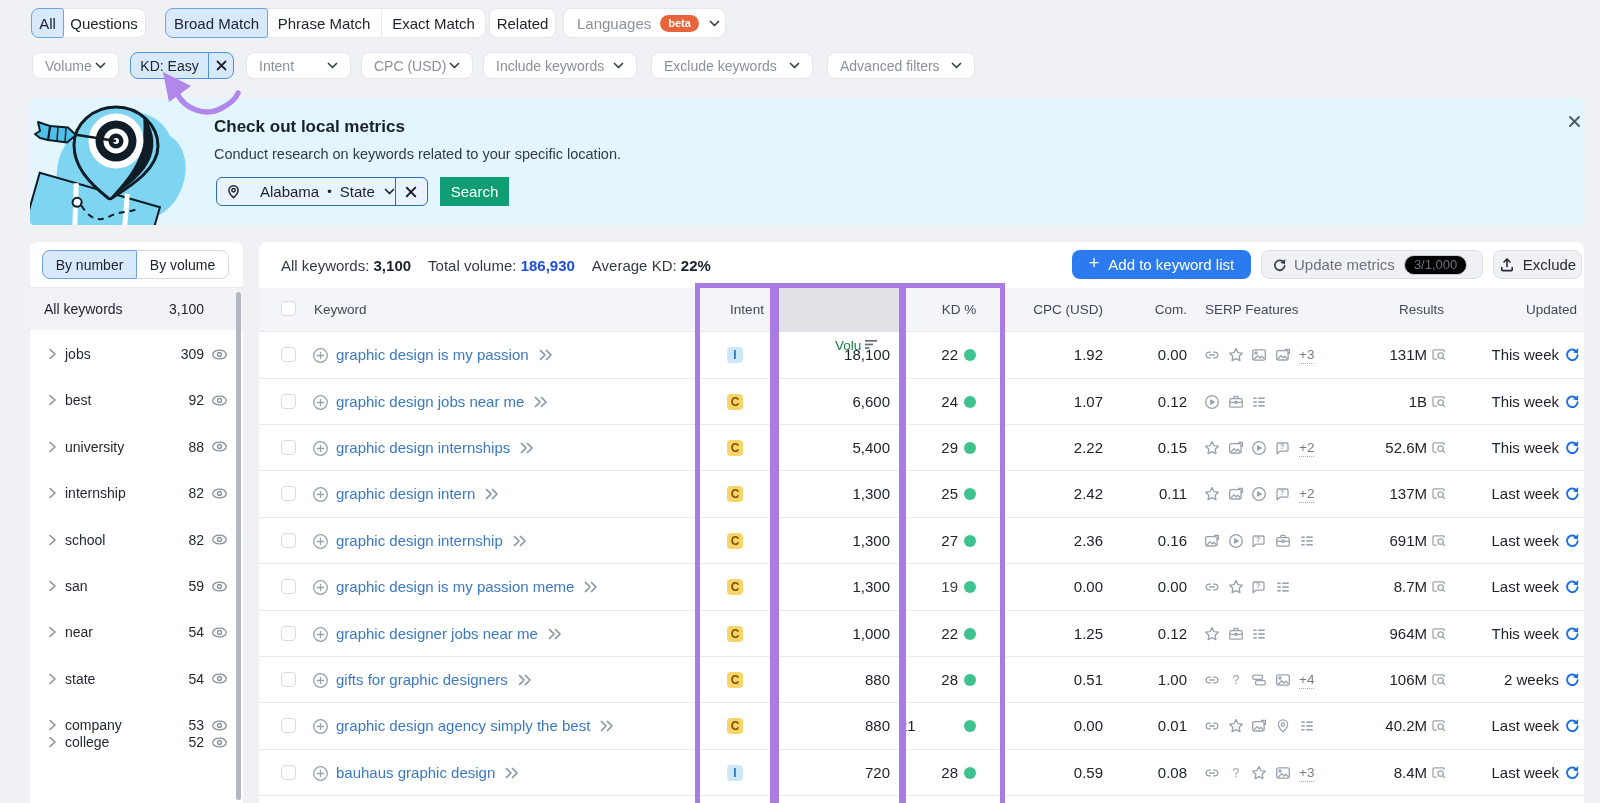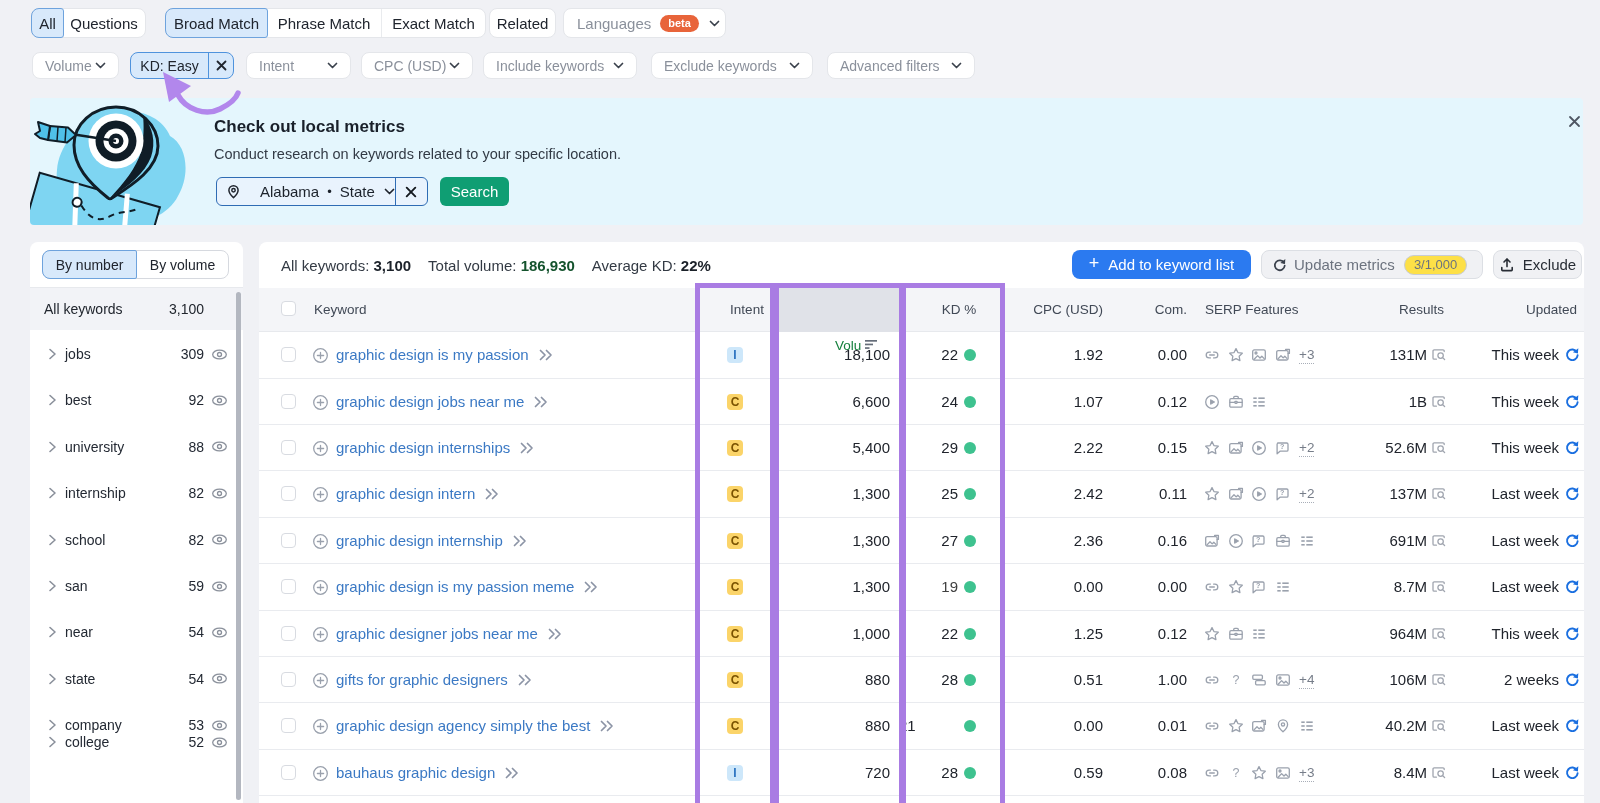--- a/index.html
+++ b/index.html
@@ -121,21 +121,21 @@
         </svg>
       </span>
       <span style="flex:1;"></span>
       <span style="align-self:stretch; width:1px; background:#2F6CB4;"></span>
       <span style="width:32px; display:flex; align-items:center; justify-content:center;">
         <svg width="12" height="12" viewBox="0 0 12 12" style="">
           <path d="M1.7 1.7 L10.3 10.3 M10.3 1.7 L1.7 10.3" stroke="#15191F" stroke-width="1.9" stroke-linecap="round"></path>
         </svg>
       </span>
     </div>
-<div class="abs flex" style="left:410px; top:79px; width:69px; height:29px; background:#0F9E73; border-radius:6px; justify-content:center; color:#fff; font-size:15px;">Search</div>
+<div class="abs flex" style="left:410px; top:79px; width:69px; height:29px; background:#0F9E73; border-radius:0; justify-content:center; color:#fff; font-size:15px;">Search</div>
 <div class="abs" style="right:2px; top:16px;"><svg width="13" height="13" viewBox="0 0 13 13" style="">
         <path d="M2 2 L11 11 M11 2 L2 11" stroke="#4E5663" stroke-width="1.8" stroke-linecap="round"></path>
       </svg></div>
 </div>
 <div class="abs" style="left:30px; top:242px; width:213px; height:561px; background:#fff; border-radius:8px 8px 0 0;">
 <div class="abs flex" style="left:12px; top:8px; width:187px; height:29px; border:1px solid #D6D9DF; border-radius:8px; background:#fff;">
       <div class="flex" style="width:95px; height:29px; margin:-1px 0 -1px -1px; background:#D8E9FB; border:1px solid #6EA3DD; border-radius:8px 2px 2px 8px; justify-content:center; font-size:14px; color:#20252E;">By number</div>
       <div class="flex" style="flex:1; justify-content:center; font-size:14px; color:#20252E;">By volume</div>
     </div>
 <div class="abs" style="left:0; top:45px; width:213px; height:1px; background:#E7E9ED;"></div>
@@ -294,35 +294,35 @@
       </span>
     </div>
 <div class="abs" style="left:206px; top:50px; width:5px; height:508px; background:#B3B7C0; border-radius:3px;"></div>
 </div>
 <div class="abs" style="left:259px; top:242px; width:1325px; height:561px; background:#fff; border-radius:8px 8px 0 0;">
 <div class="abs flex" style="left:22px; top:0; height:46px; font-size:15px; color:#333A44;">
       <span>All keywords:&nbsp;</span>
       <b style="color:#1B2129">3,100</b>
       <span style="width:17px;"></span>
       <span>Total volume:&nbsp;</span>
-      <b style="color:#14532d">186,930</b>
+      <b style="color:#1d4ed8">186,930</b>
       <span style="width:17px;"></span>
       <span>Average KD:&nbsp;</span>
       <b style="color:#1B2129">22%</b>
     </div>
 <div class="abs flex" style="left:813px; top:8px; width:179px; height:29px; background:#2B7AF0; border-radius:8px; justify-content:center; color:#fff; font-size:15px;"><span style="font-size:18px; font-weight:300; margin-right:9px; margin-top:-2px;">+</span>Add to keyword list</div>
 <div class="abs flex" style="left:1002px; top:8px; width:222px; height:29px; background:#F0F1F4; border:1px solid #DCDFE4; border-radius:8px; padding:0 10px;">
       <svg width="14" height="14" viewBox="0 0 14 14" style="">
         <g transform="scale(0.9333333333333333)">
           <path d="M12.9 5.1 A5.3 5.3 0 1 0 13.6 8.3" fill="none" stroke="#3A414C" stroke-width="1.9" stroke-linecap="round"></path>
           <path d="M14.3 1.2 L13.9 6.4 L8.9 5.3 Z" fill="#3A414C" stroke="none"></path>
         </g>
       </svg>
       <span style="margin-left:8px; font-size:15px; color:#6C737F;">Update metrics</span>
-      <span class="num" style="margin-left:9px; background:#fde047; border:1px solid #C8CCD3; border-radius:11px; font-size:13px; color:#6C737F; padding:1px 9px 2px;">3/1,000</span>
+      <span class="num" style="margin-left:9px; background:#000000; border:1px solid #C8CCD3; border-radius:11px; font-size:13px; color:#6C737F; padding:1px 9px 2px;">3/1,000</span>
     </div>
 <div class="abs flex" style="left:1234px; top:8px; width:89px; height:29px; background:#F0F1F4; border:1px solid #DCDFE4; border-radius:8px; justify-content:center;">
       <svg width="16" height="16" viewBox="0 0 16 16" style="">
         <path d="M8 2.2 V9.6" fill="none" stroke="#272C34" stroke-width="1.6" stroke-linecap="round"></path>
         <path d="M5 5 L8 2 L11 5" fill="none" stroke="#272C34" stroke-width="1.6" stroke-linecap="round" stroke-linejoin="round"></path>
         <path d="M2.8 10.6 v2.2 a0.8 0.8 0 0 0 0.8 0.8 h8.8 a0.8 0.8 0 0 0 0.8-0.8 v-2.2" fill="none" stroke="#272C34" stroke-width="1.6" stroke-linecap="round"></path>
       </svg>
       <span style="margin-left:8px; font-size:15px; color:#272C34;">Exclude</span>
     </div>
 <div class="abs" style="left:0; top:46px; width:1325px; height:43.5px; background:#F4F5F8; border-bottom:1px solid #E7E9ED;"></div>

